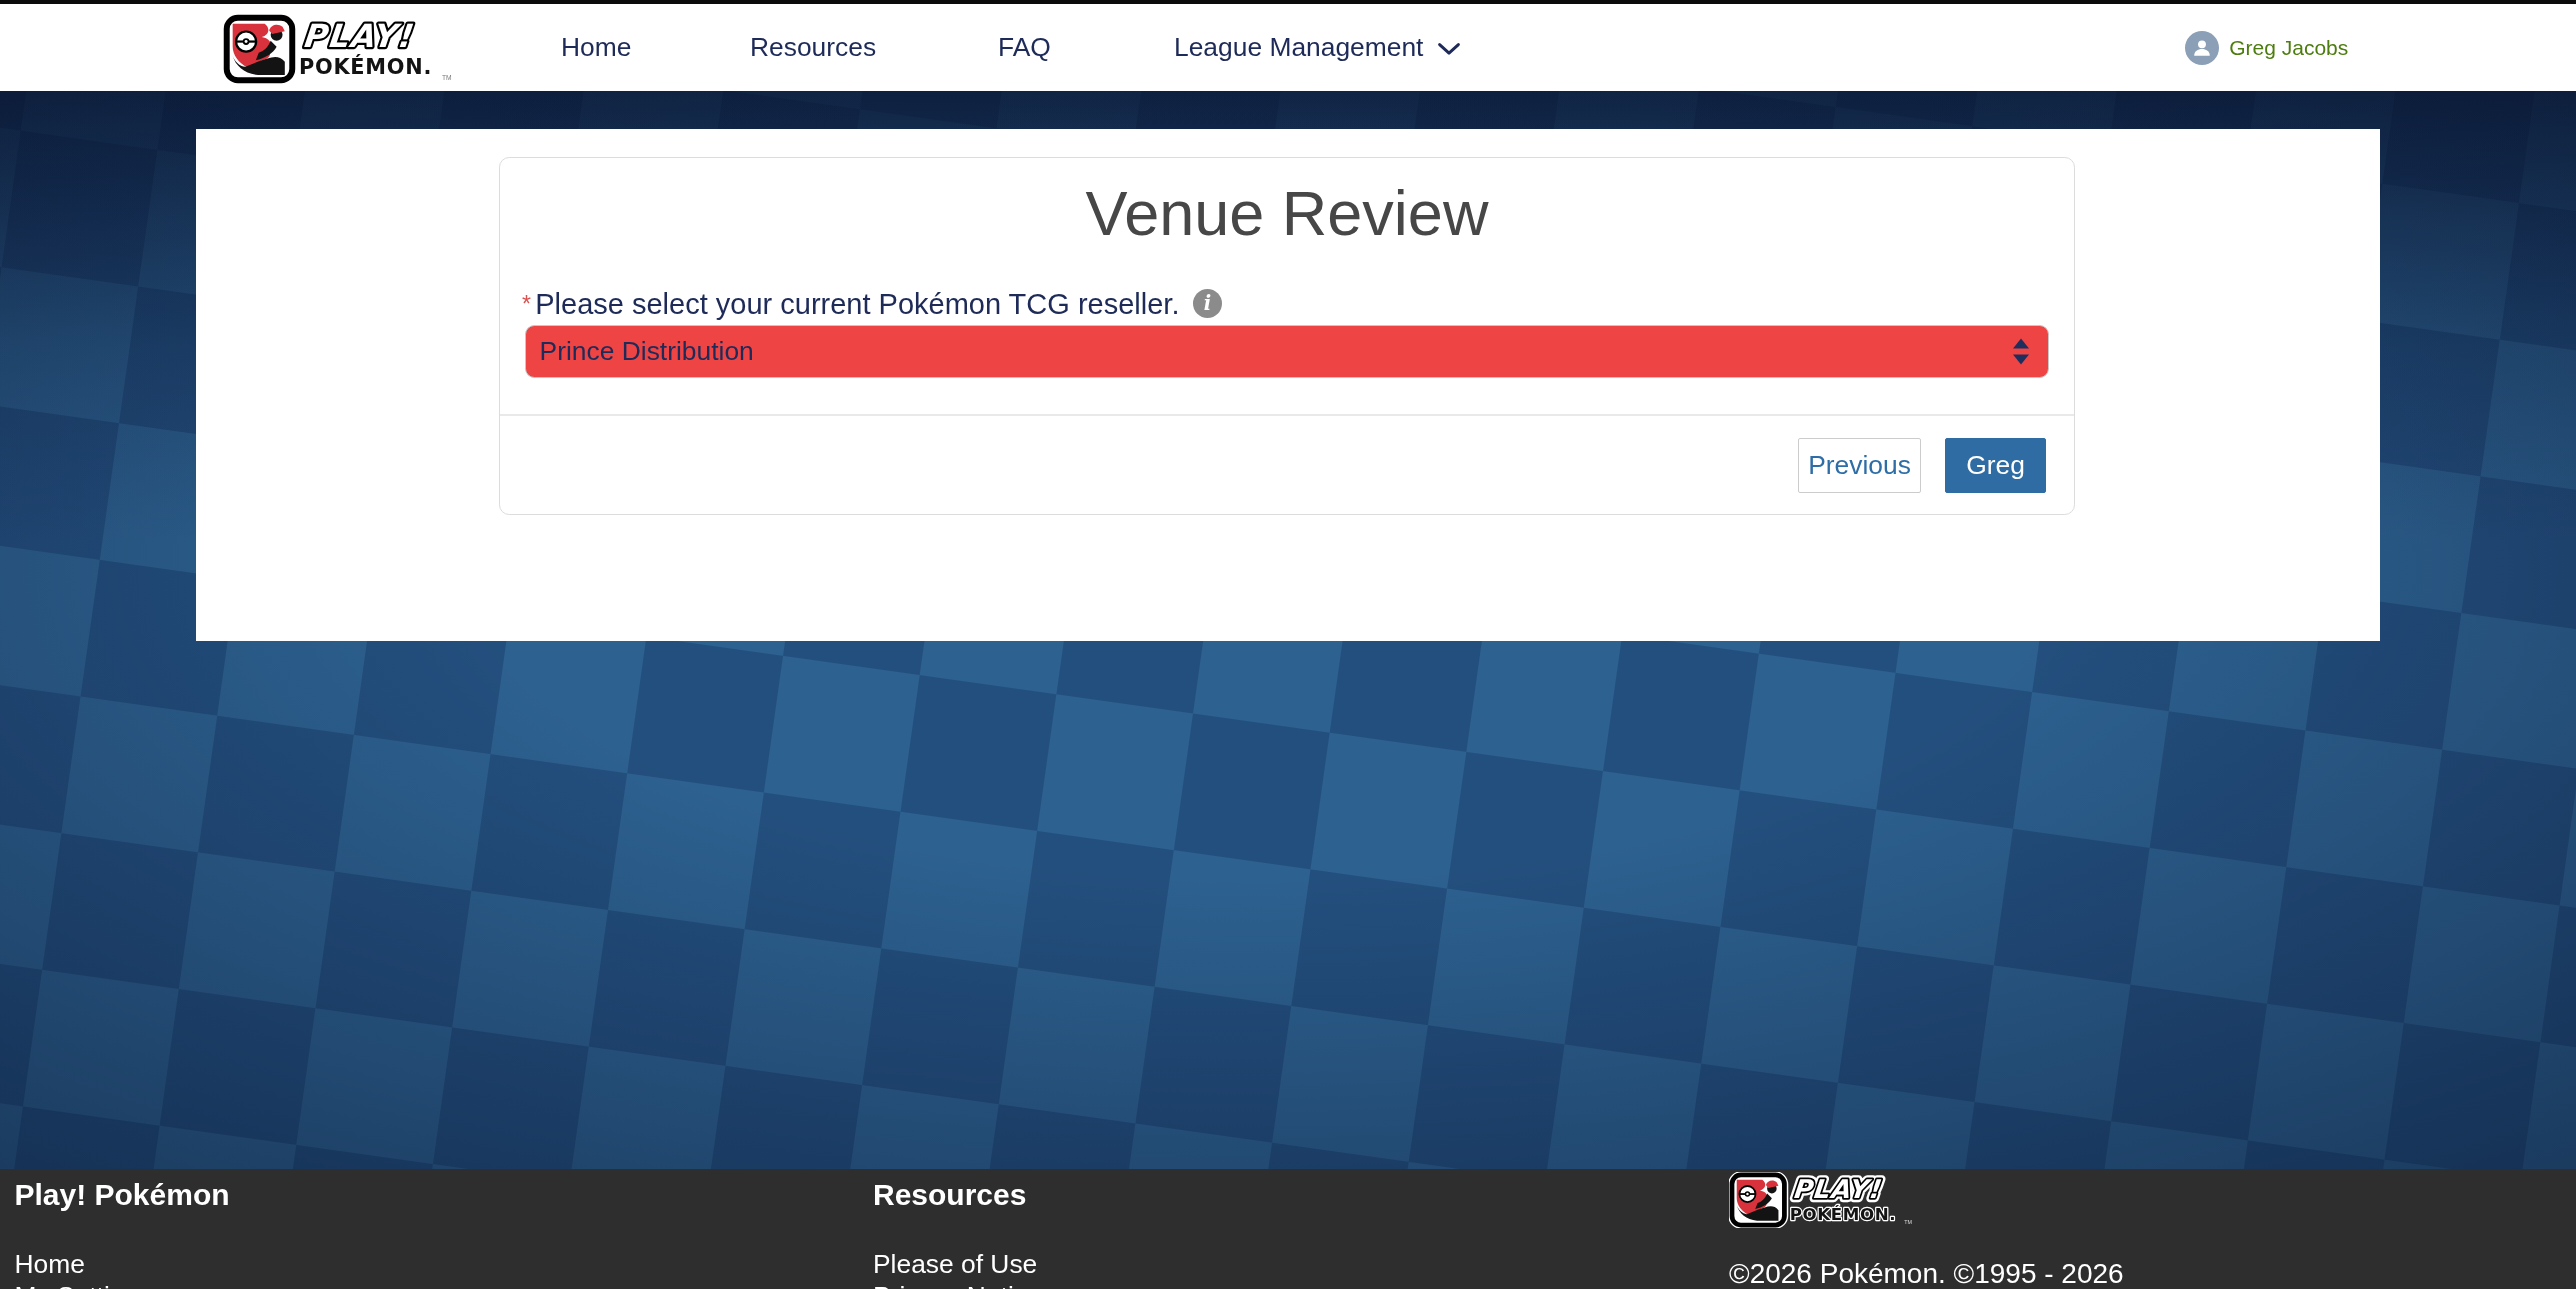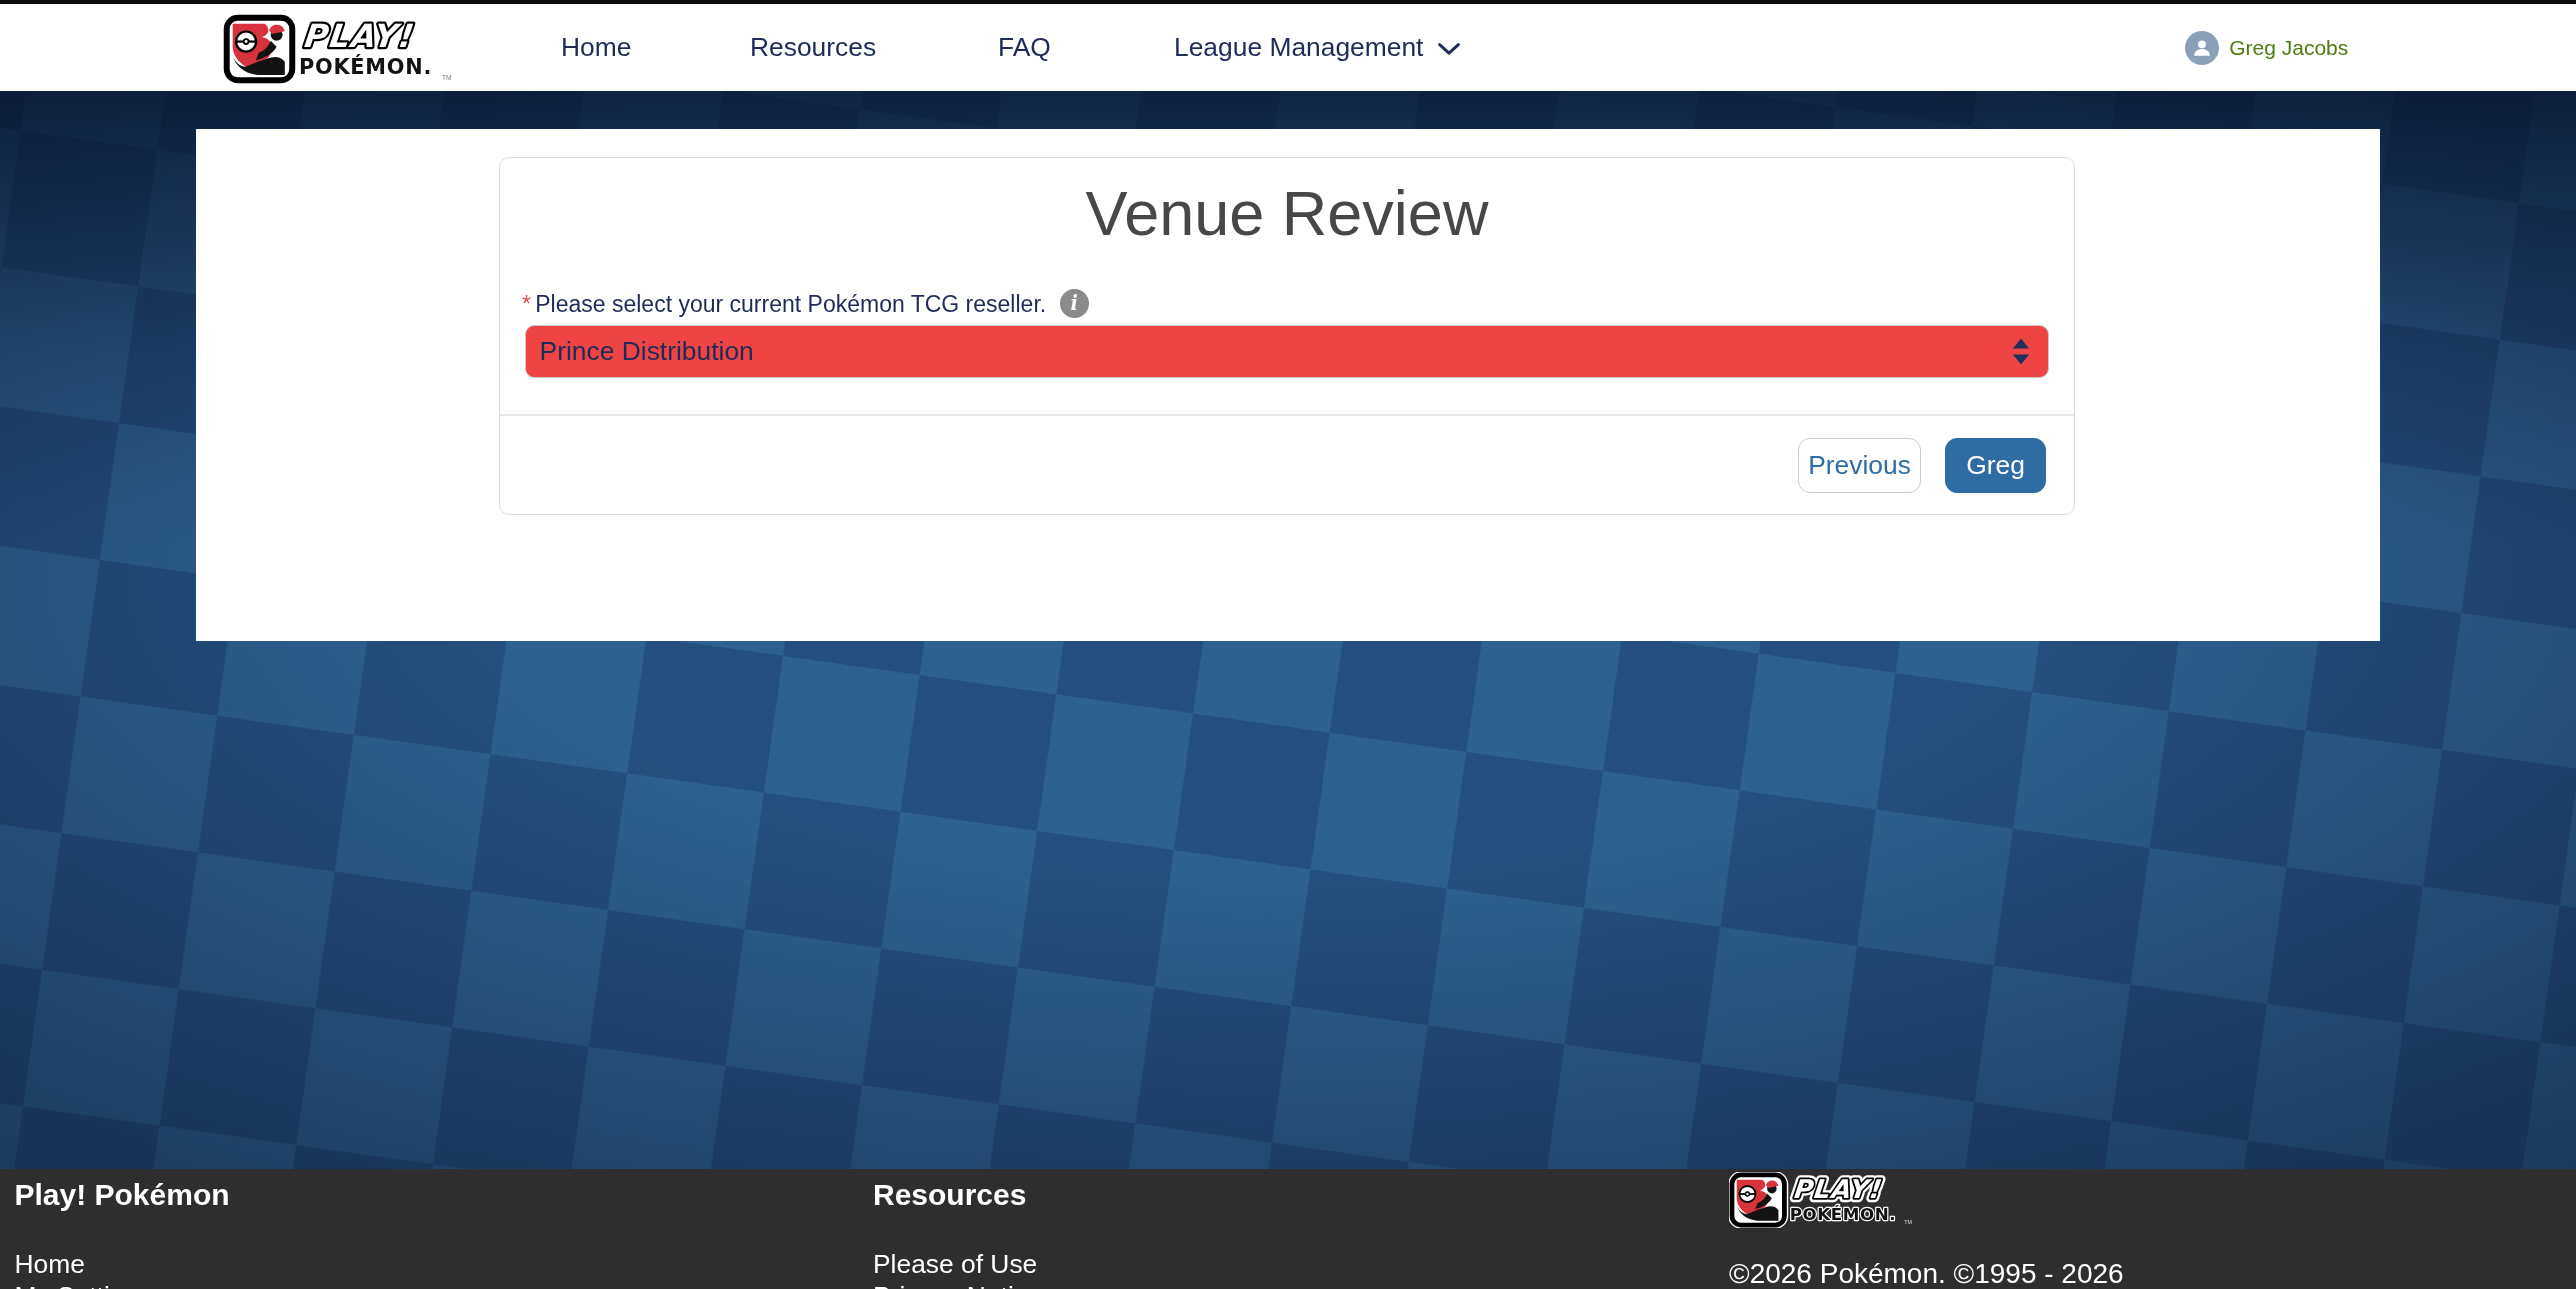--- a/index.html
+++ b/index.html
@@ -38,36 +38,36 @@
   .avatar{width:34px;height:34px;border-radius:50%;background:#8b9fb7;display:flex;align-items:center;justify-content:center;}
   .user-name{margin-left:10.2px;color:#4d7c0f;font-size:21px;}
   
   .panel{position:absolute;left:196px;top:129px;width:2184px;height:512px;background:#ffffff;z-index:3;}
   .card{position:absolute;left:303px;top:28px;width:1576px;height:358px;background:#fff;
     border:1.7px solid #dcdcdc;border-radius:10.2px;box-sizing:border-box;}
   .card-title{position:absolute;left:0;right:0;top:19px;text-align:center;
     color:#474747;font-size:63px;line-height:73px;font-weight:400;}
   .label-row{position:absolute;left:22px;top:132px;display:flex;align-items:flex-start;}
   .req-mark{color:#d9534f;font-size:23px;line-height:29px;margin-right:4.3px;}
-  .label-text{color:#1e2b58;font-size:23px;line-height:29px;}
+  .label-text{color:#1e2b58;font-size:29px;line-height:29px;}
   .info-icon{width:29px;height:29px;margin-left:13.6px;margin-top:-0.9px;border-radius:50%;background:#8b8b8b;
     display:flex;align-items:center;justify-content:center;cursor:pointer;
     color:#fff;font-family:"DejaVu Serif","Liberation Serif",serif;font-style:italic;font-weight:bold;font-size:19.6px;}
   .select{position:absolute;left:25px;right:25px;top:167px;height:53px;box-sizing:border-box;
     border:1.7px solid #c8c8c8;border-radius:9.4px;background:#ef4444;display:flex;align-items:center;
     padding:0 51px 0 13.6px;cursor:pointer;}
   .select-value{color:#1e2b58;font-size:26.4px;}
   .stepper{position:absolute;right:19px;top:50%;transform:translateY(-50%);display:flex;flex-direction:column;align-items:center;}
   .tri-up{width:0;height:0;border-left:8.5px solid transparent;border-right:8.5px solid transparent;
     border-bottom:10.2px solid #1e2f5e;margin-bottom:6.8px;}
   .tri-down{width:0;height:0;border-left:8.5px solid transparent;border-right:8.5px solid transparent;
     border-top:10.2px solid #1e2f5e;}
   .card-divider{position:absolute;left:0;right:0;top:256px;height:1.7px;background:#e9e9e9;}
   .card-actions{position:absolute;right:28px;top:280px;display:flex;}
-  .btn{height:55px;border-radius:12px;font-size:26.4px;display:flex;align-items:center;justify-content:center;
+  .btn{height:55px;border-radius:2px;font-size:26.4px;display:flex;align-items:center;justify-content:center;
     box-sizing:border-box;cursor:pointer;}
   .btn-previous{width:123px;background:#ffffff;border:1.7px solid #cccccc;color:#2e6da6;margin-right:24px;}
   .btn-next{width:101px;background:#2e6ca3;border:1.7px solid #2e6ca3;color:#ffffff;}
   
   .footer{position:absolute;left:0;top:1169px;width:100%;height:121px;background:#2e2e2e;overflow:hidden;z-index:4;}
   .f-col{position:absolute;top:6.8px;}
   .f-col-brand{left:14.5px;} .f-col-resources{left:873px;} .f-col-logo{left:1729px;top:3.4px;}
   .f-heading{color:#fff;font-size:30px;font-weight:bold;line-height:37px;margin:0;}
   .f-link{display:block;color:#fff;font-size:26.4px;line-height:32px;cursor:pointer;text-decoration:none;}
   .f-link-first{margin-top:35px;}

